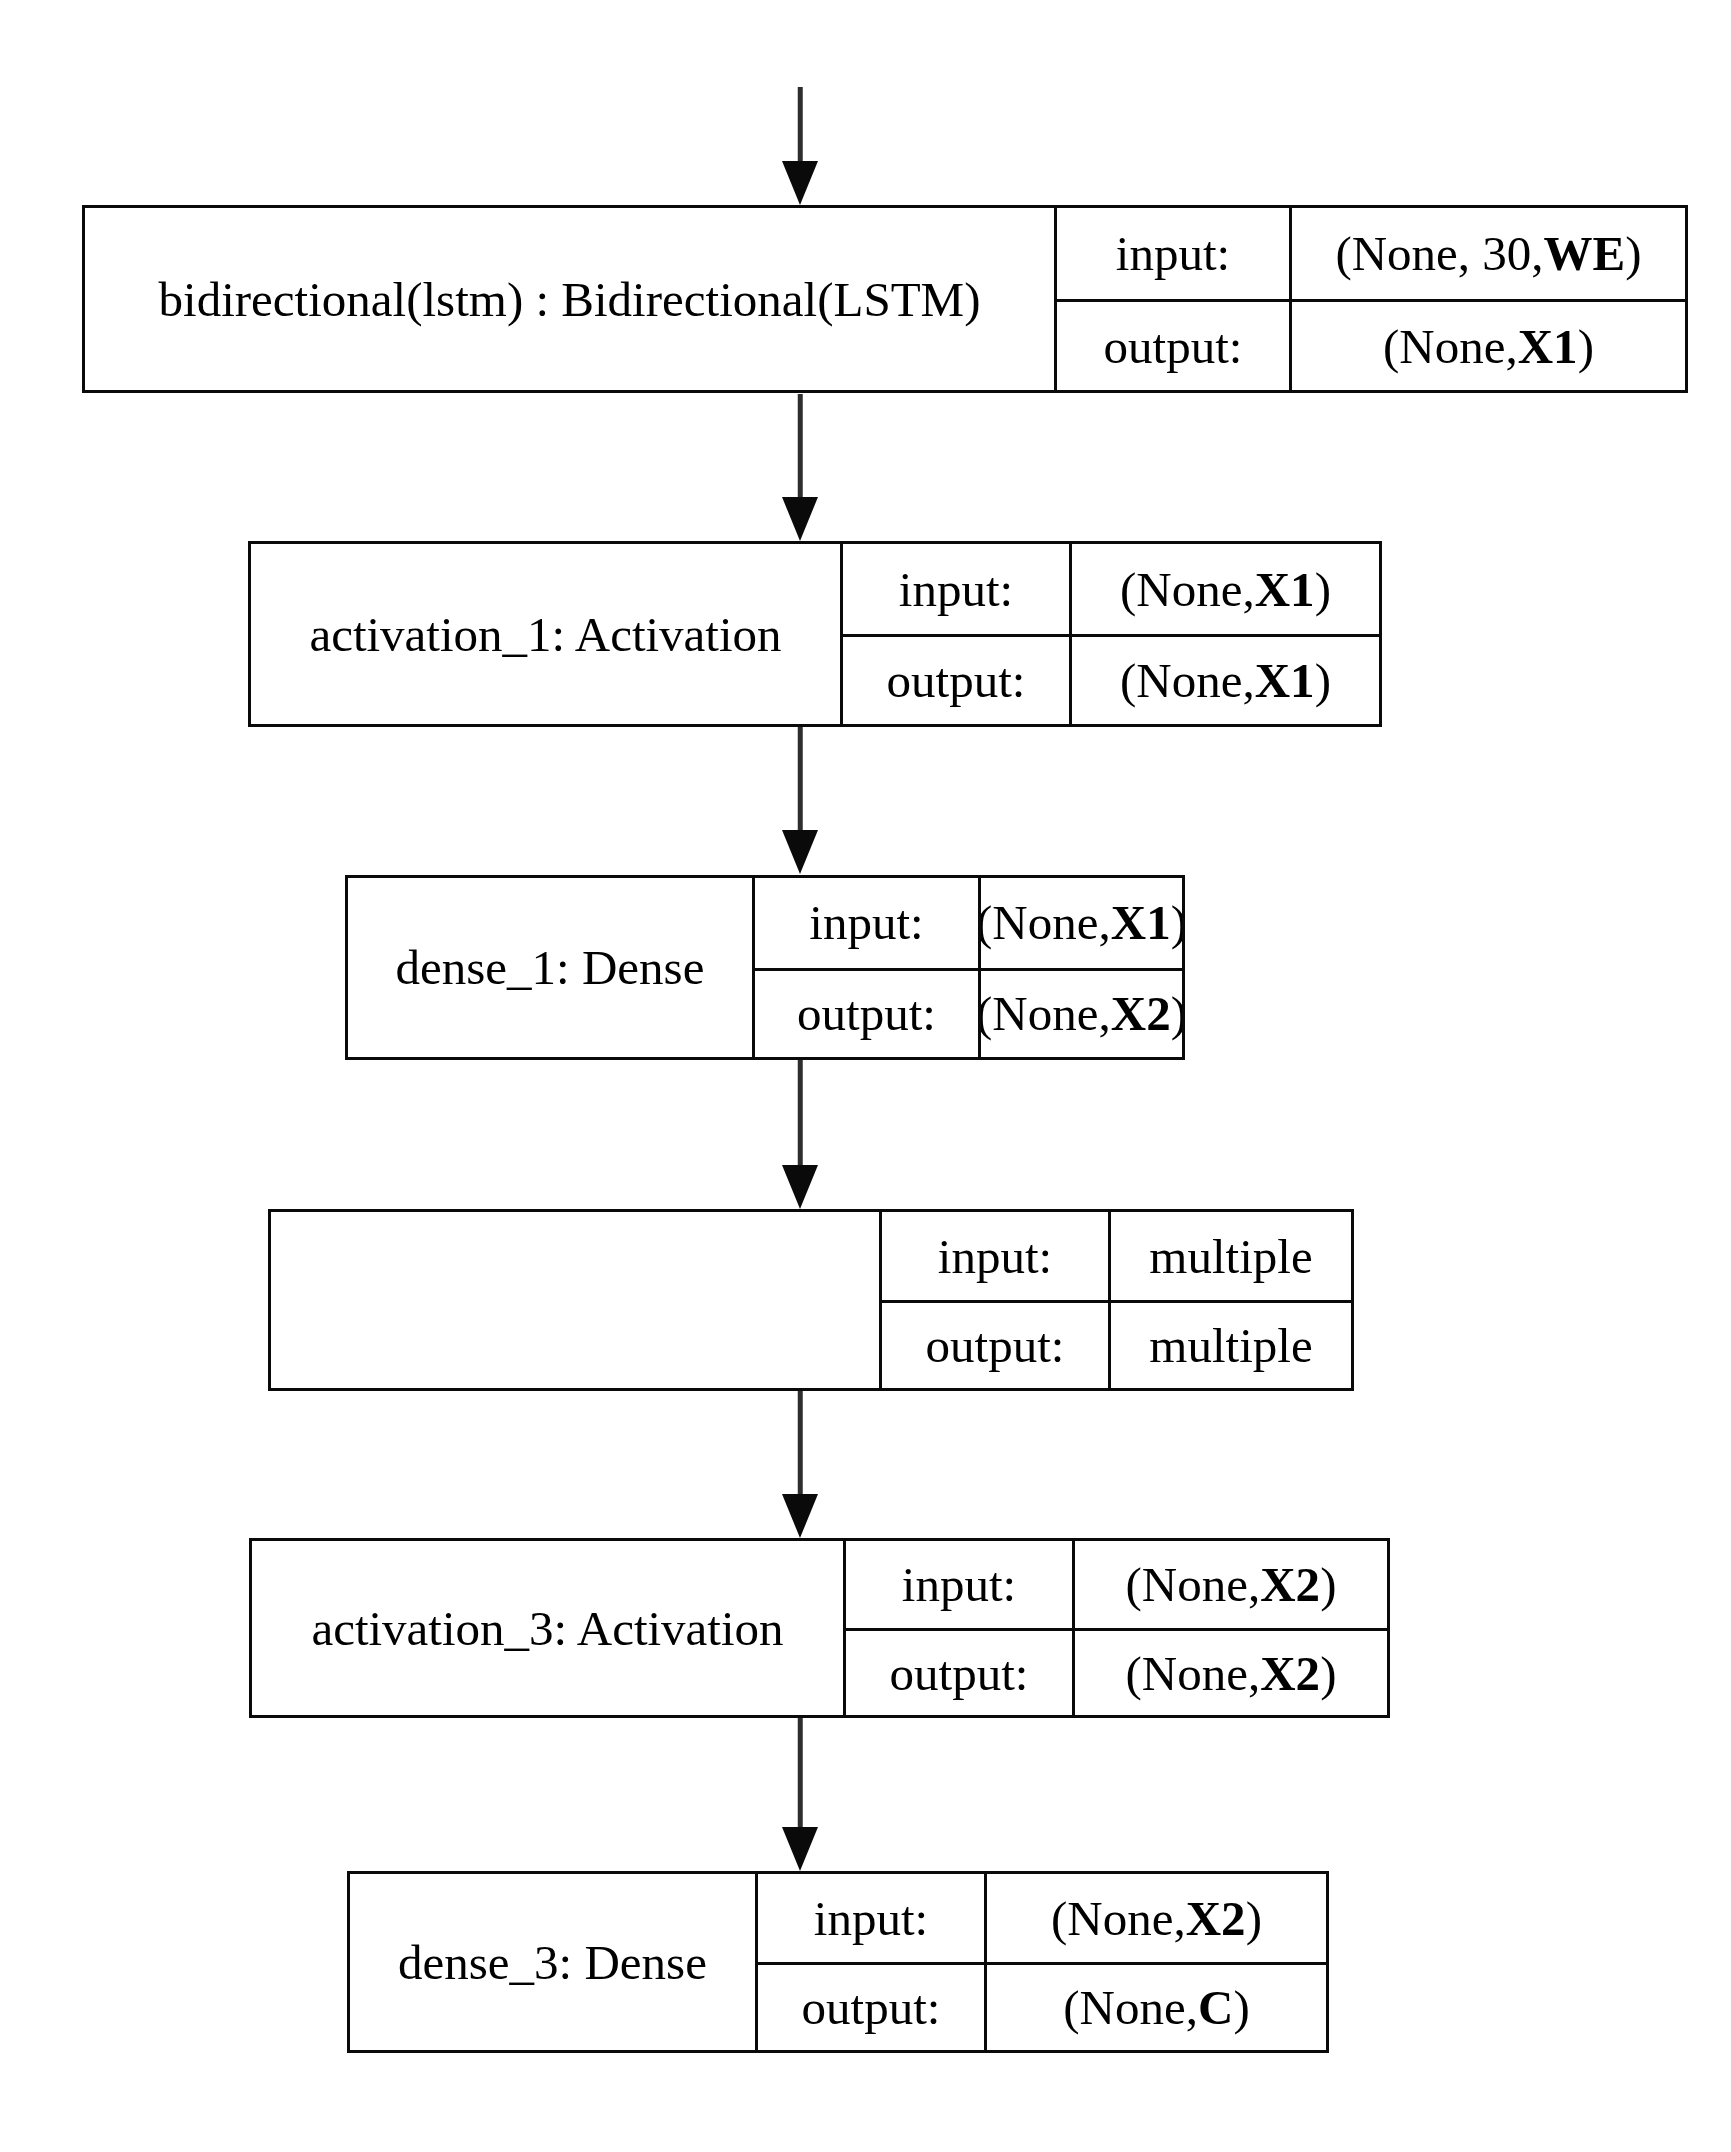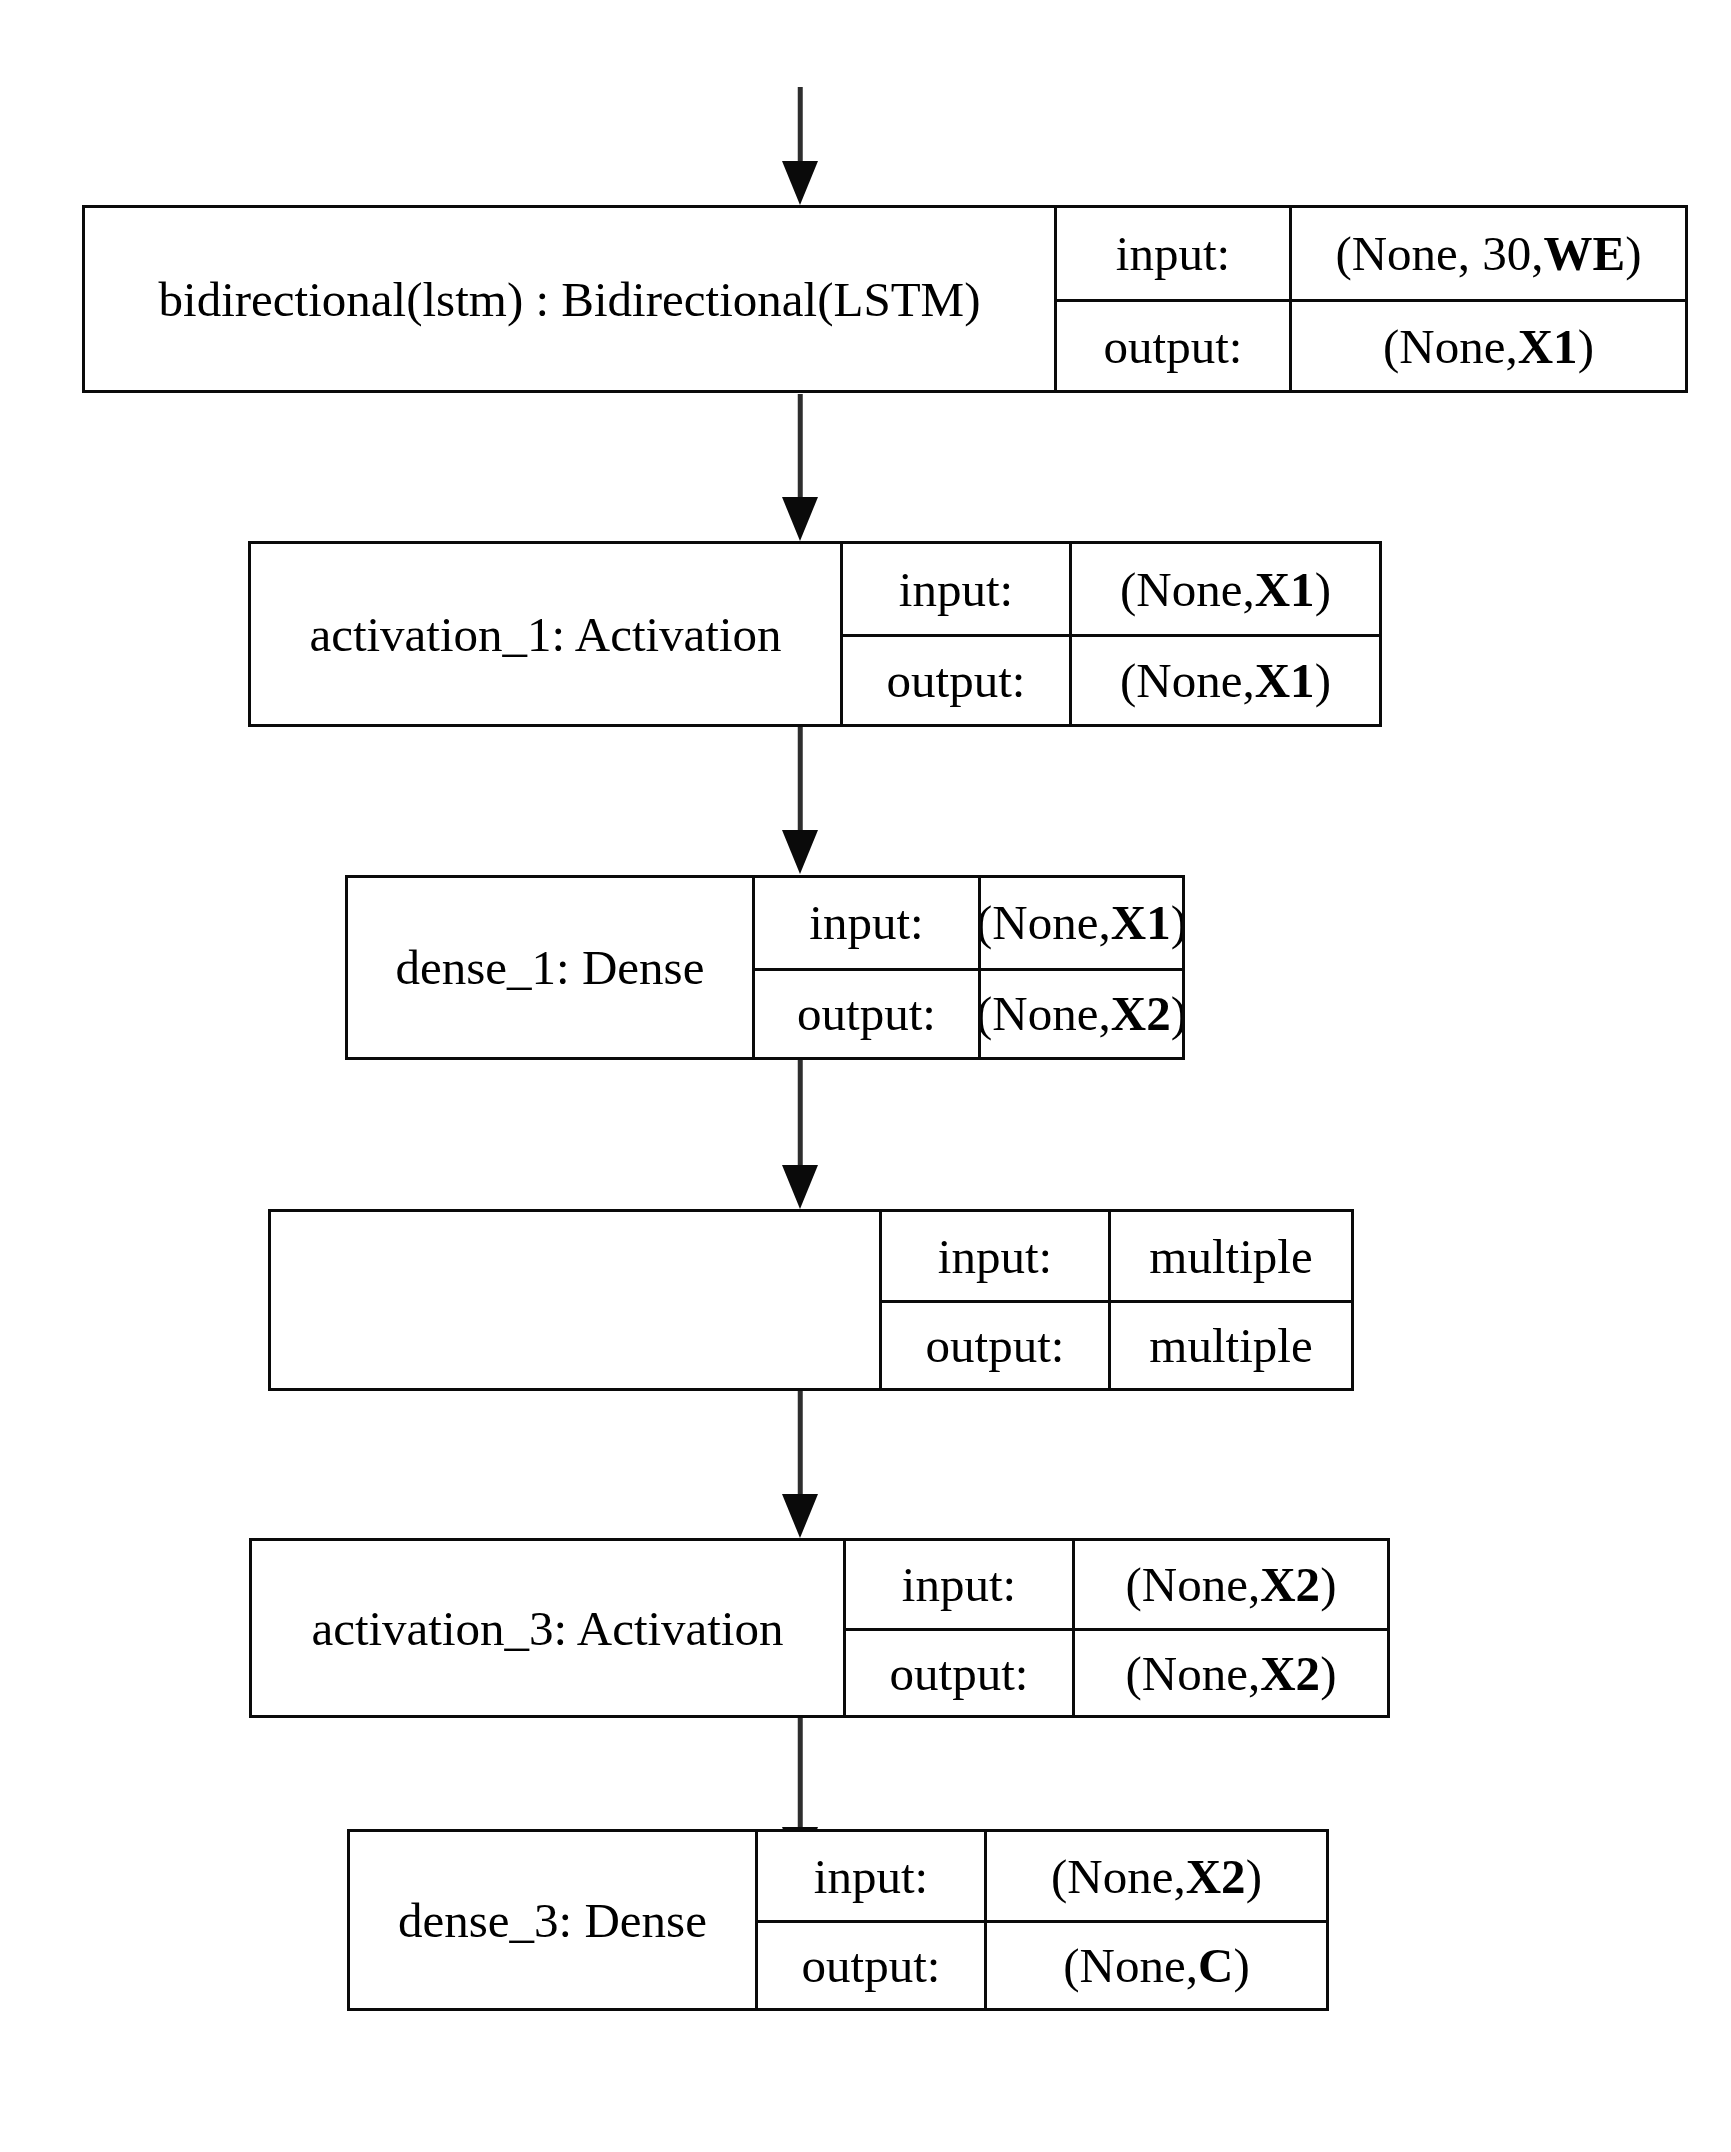--- a/index.html
+++ b/index.html
@@ -169,21 +169,21 @@
         <b class="shape-var">X2</b>
         <span> )</span>
       </div>
   </div>
 
   <div class="edge" style="left:782px; top:1718px; height:153px;">
     <div class="edge-line" style="height:111px;"></div>
     <div class="edge-head"></div>
   </div>
 
-  <div class="node" style="left:347px; top:1829px; width:982px; height:182px; grid-template-columns:405px 229px 1fr;">
+  <div class="node" style="left:347px; top:1871px; width:982px; height:182px; grid-template-columns:405px 229px 1fr;">
     <div class="cell cell-name">dense_3: Dense</div>
     <div class="cell col2 rowtop">input:</div>
     <div class="cell col3 rowtop">
         <span>(None, </span>
         <b class="shape-var">X2</b>
         <span> )</span>
       </div>
     <div class="cell col2 rowbot">output:</div>
     <div class="cell col3 rowbot">
         <span>(None,</span>

